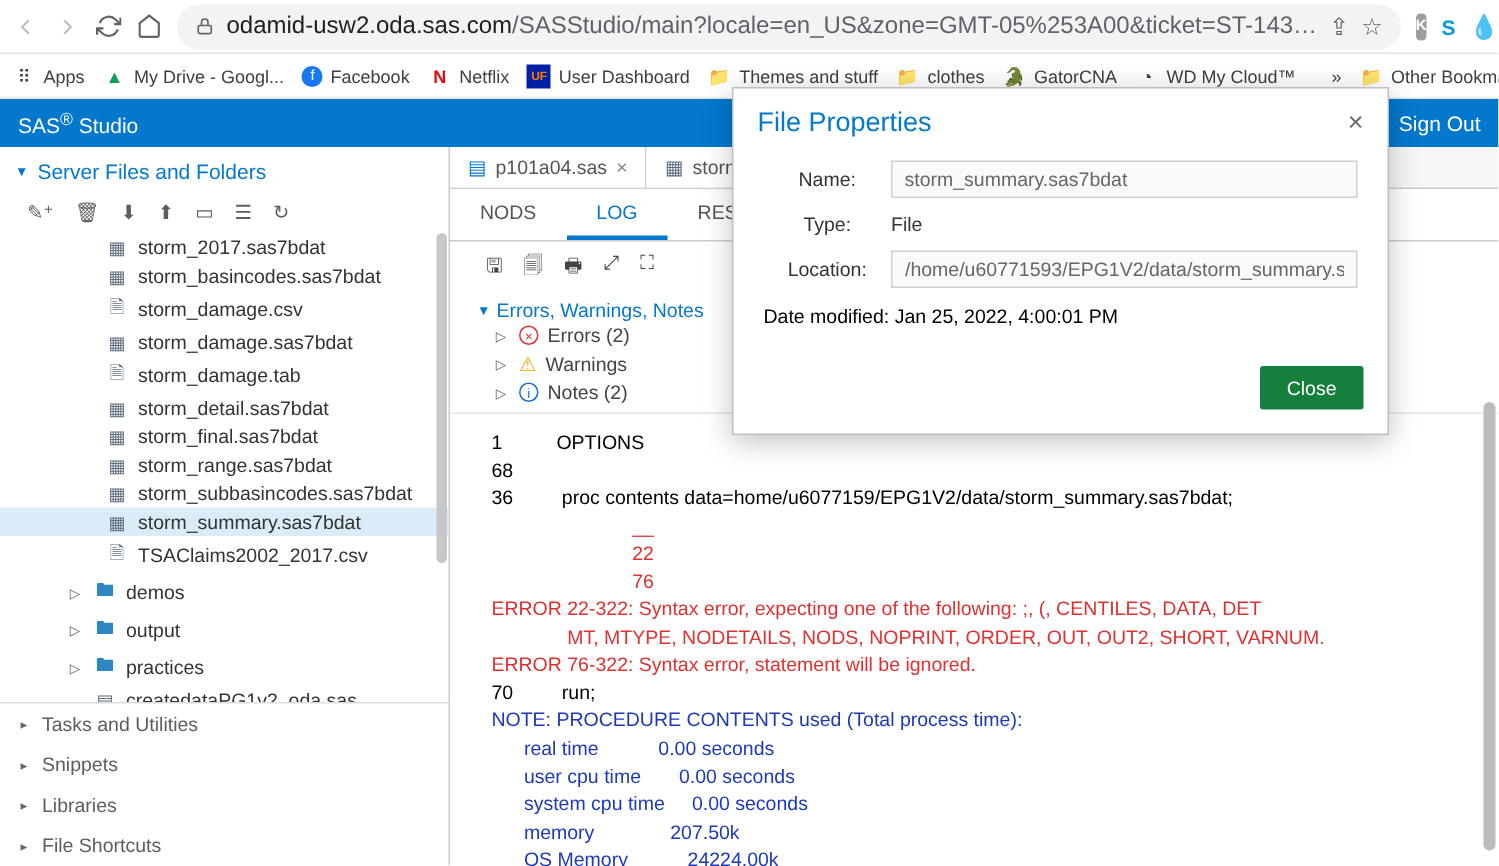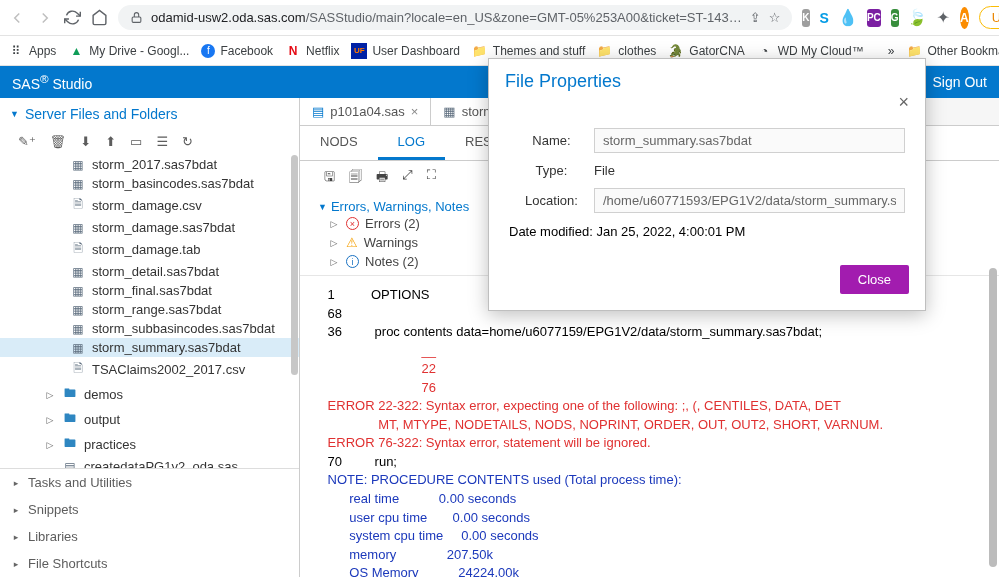--- a/index.html
+++ b/index.html
@@ -2,21 +2,21 @@
 <html><head>
 <meta charset="utf-8">
 <style>
 * { margin: 0; padding: 0; box-sizing: border-box; font-family: -apple-system, BlinkMacSystemFont, "Segoe UI", Arial, sans-serif; }
 body { width: 999px; height: 577px; overflow: hidden; background: #fff; font-size: 13px; }
 
 
 .browser-bar { height: 36px; display: flex; align-items: center; padding: 0 8px; gap: 10px; border-bottom: 1px solid #e3e3e3; }
 .nav-icon { color: #5f6368; cursor: pointer; display:flex; align-items:center; }
 .nav-icon.disabled { color: #bfbfbf; }
-.url-bar { flex: 1; display: flex; align-items: center; background: #f1f3f4; border-radius: 18px; padding: 5px 12px; gap: 8px; color: #202124; font-size: 13px; }
+.url-bar { flex: 1; display: flex; align-items: center; background: #f1f3f4; border-radius: 18px; padding: 5px 12px; gap: 8px; color: #202124; font-size: 16px; }
 .url-text { flex:1; white-space:nowrap; overflow:hidden; text-overflow:ellipsis; }
 .ext-icon { width: 18px; height: 18px; border-radius: 3px; display:flex; align-items:center; justify-content:center; font-size:10px; font-weight:bold; color:#fff; }
 .avatar { width: 22px; height: 22px; border-radius: 50%; background:#fb8c00; color:#fff; display:flex; align-items:center; justify-content:center; font-weight:bold; font-size:12px; }
 .update-btn { border:1px solid #fbbc04; color:#ea8600; border-radius:16px; padding:3px 12px; font-size:13px; background:#fff; }
 
 
 .bookmarks { height: 30px; display:flex; align-items:center; padding: 0 8px; gap: 12px; border-bottom:1px solid #e3e3e3; font-size:12px; color:#3c4043; }
 .bm { display:flex; align-items:center; gap:5px; white-space:nowrap; }
 .bm-ic { width:16px; height:16px; display:flex; align-items:center; justify-content:center; font-size:12px; }
 
@@ -61,31 +61,31 @@
 .tri-warn { color:#f59f00; }
 
 .log-body { flex:1; overflow:auto; font-family: "Courier New", monospace; font-size:13px; padding: 10px 10px 10px 24px; white-space:pre; line-height:1.35; color:#000; position:relative; }
 .log-body .ln { color:#000; }
 .log-body .err { color:#e03131; }
 .log-body .note { color:#1c39bb; }
 .scroll-right { position:absolute; right:2px; top:170px; bottom:10px; width:8px; background:#bcbcbc; border-radius:4px; }
 
 
 .modal { position:absolute; left:488px; top:58px; width:438px; background:#fff; border:1px solid #bfbfbf; box-shadow:0 4px 18px rgba(0,0,0,0.25); z-index:50; }
-.modal-head { display:flex; align-items:flex-start; padding:12px 16px 4px;flex-direction:column; }
+.modal-head { display:flex; align-items:center; padding:12px 16px 4px; }
 .modal-title { color:#0378cd; font-size:18px; font-weight:400; }
 .modal-x { margin-left:auto; color:#666; font-size:18px; cursor:pointer; }
 .modal-body { padding: 6px 20px 10px; }
 .field { display:flex; align-items:center; padding:5px 0; font-size:13px; }
 .flabel { width:85px; color:#333;text-align:center; }
 .fval { flex:1; color:#333; }
 .fval input { width:100%; border:1px solid #d0d0d0; padding:4px 8px; font-size:13px; background:#fafafa; color:#666; }
 .mod-line { display:flex; padding:6px 0; font-size:13px; }
 .modal-foot { padding:10px 16px 16px; display:flex; }
-.close-btn { margin-left:auto; background:#a21caf; color:#fff; border:none; padding:7px 18px; font-size:13px; cursor:pointer; border-radius:2px; }
+.close-btn { margin-left:auto; background:#15803d; color:#fff; border:none; padding:7px 18px; font-size:13px; cursor:pointer; border-radius:2px; }
 
 svg { display:block; }
 </style>
 </head>
 <body>
 
 <div class="browser-bar">
   <span class="nav-icon disabled">
       <svg width="18" height="18" viewBox="0 0 24 24" fill="none" stroke="currentColor" stroke-width="2">
         <path d="M15 18l-6-6 6-6"></path>

